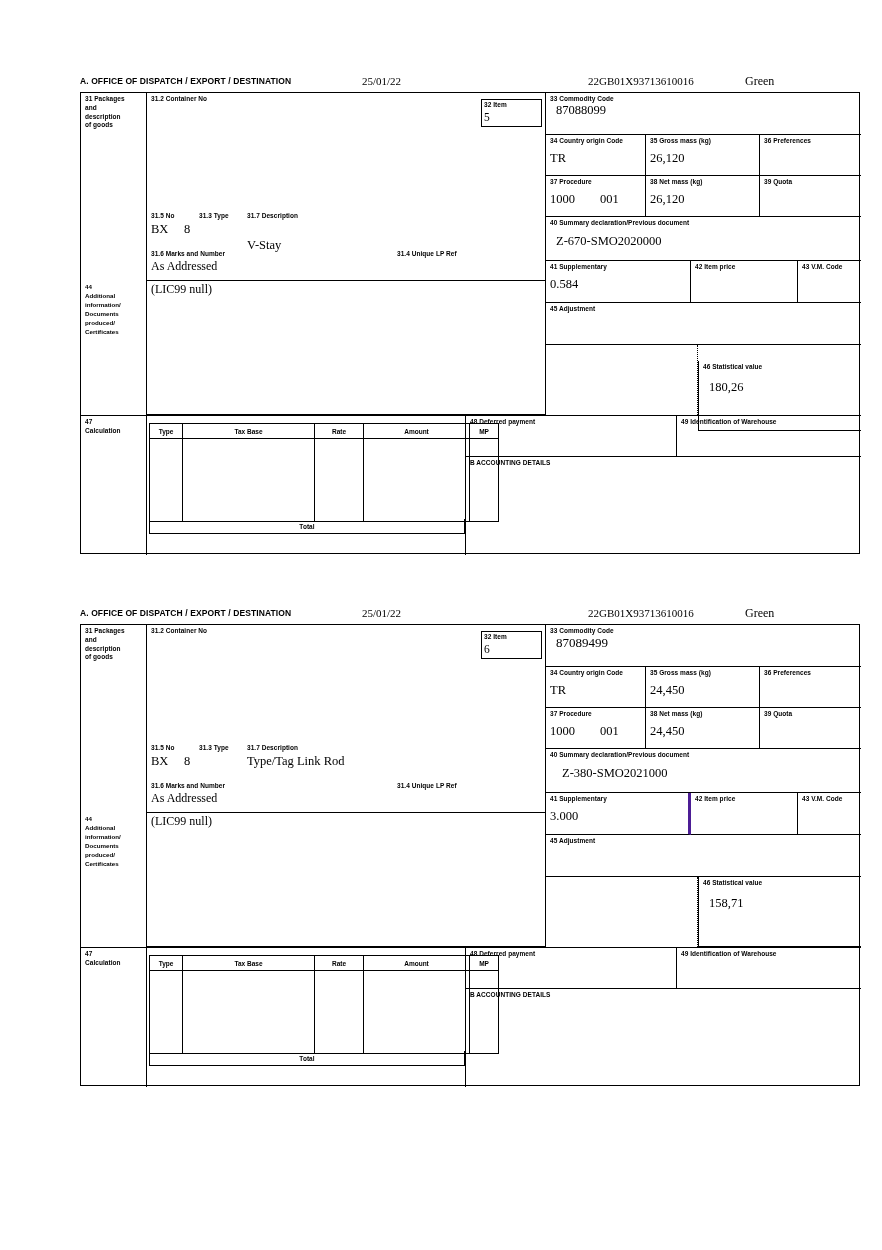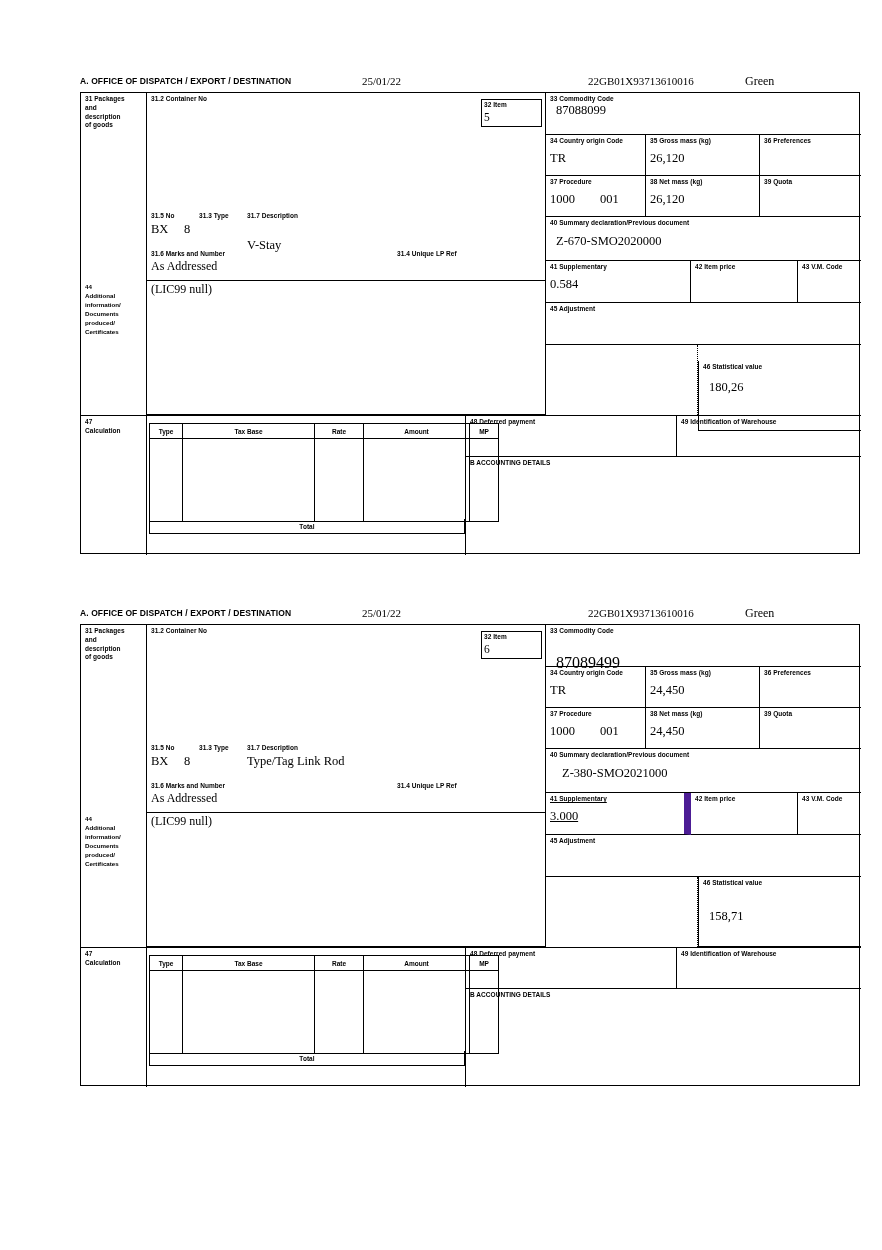--- a/index.html
+++ b/index.html
@@ -350,21 +350,21 @@
         </div>
       </div>
 
       <div class="cell" style="left:400px;top:6px;width:61px;height:28px;border:1px solid #000;padding:1px 2px;">
         <div class="lbl">32 Item</div>
         <div class="val" style="margin-top:1px;">6</div>
       </div>
 
       <div class="cell pad" style="left:465px;top:0;width:315px;height:42px;border-bottom:1px solid #000;">
         <div class="lbl">33 Commodity Code</div>
-        <div class="val" style="margin-top:18px;margin-left:6px;font-size:16px;">87089499</div>
+        <div class="val" style="margin-top:0;margin-left:6px;font-size:13px;">87089499</div>
       </div>
 
       <div class="cell pad" style="left:465px;top:42px;width:100px;height:41px;border-bottom:1px solid #000;border-right:1px solid #000;">
         <div class="lbl">34 Country origin Code</div>
         <div class="val" style="margin-top:6px;font-size:12.5px;">TR</div>
       </div>
       <div class="cell pad" style="left:565px;top:42px;width:114px;height:41px;border-bottom:1px solid #000;border-right:1px solid #000;">
         <div class="lbl">35 Gross mass (kg)</div>
         <div class="val" style="margin-top:6px;font-size:12.5px;">24,450</div>
       </div>
@@ -387,21 +387,21 @@
       <div class="cell pad" style="left:679px;top:83px;width:101px;height:41px;border-bottom:1px solid #000;">
         <div class="lbl">39 Quota</div>
         <div class="val"></div>
       </div>
 
       <div class="cell pad" style="left:465px;top:124px;width:315px;height:44px;border-bottom:1px solid #000;">
         <div class="lbl">40 Summary declaration/Previous document</div>
         <div class="val" style="margin-top:7px;margin-left:12px;font-size:12.5px;">Z-380-SMO2021000</div>
       </div>
 
-      <div class="cell pad" style="left:465px;top:168px;width:145px;height:42px;border-bottom:1px solid #000;border-right:7px solid #4c1d95;text-decoration:underline;">
+      <div class="cell pad" style="left:465px;top:168px;width:145px;height:42px;border-bottom:1px solid #000;border-right:3px solid #4c1d95;">
         <div class="lbl">41 Supplementary</div>
         <div class="val" style="margin-top:6px;font-size:12.5px;">3.000</div>
       </div>
       <div class="cell pad" style="left:610px;top:168px;width:107px;height:42px;border-bottom:1px solid #000;border-right:1px solid #000;">
         <div class="lbl">42 Item price</div>
         <div class="val"></div>
       </div>
       <div class="cell pad" style="left:717px;top:168px;width:63px;height:42px;border-bottom:1px solid #000;">
         <div class="lbl">43 V.M. Code</div>
         <div class="val"></div>
@@ -422,21 +422,21 @@
 
       <div class="cell pad" style="left:465px;top:210px;width:315px;height:42px;border-bottom:1px solid #000;">
         <div class="lbl">45 Adjustment</div>
         <div class="val"></div>
       </div>
 
       <div class="cell" style="left:465px;top:252px;width:152px;height:70px;border-right:1px dotted #000;"></div>
 
       <div class="cell pad" style="left:617px;top:252px;width:163px;height:70px;border-left:1px solid #000;border-bottom:1px solid #000;">
         <div class="lbl">46 Statistical value</div>
-        <div class="val" style="margin-top:22px;margin-left:6px;font-size:12.5px;">158,71</div>
+        <div class="val" style="margin-top:9px;margin-left:6px;font-size:12.5px;">158,71</div>
       </div>
 
       <div class="cell pad" style="left:0;top:322px;width:66px;height:140px;border-right:1px solid #000;border-top:1px solid #000;">
         <div class="lbl">47</div>
         <div class="lbl">Calculation</div>
       </div>
 
       <div class="cell" style="left:66px;top:322px;width:714px;height:0;border-top:1px solid #000;"></div>
 
       <table class="calc-table" style="left:68px;top:330px;">

